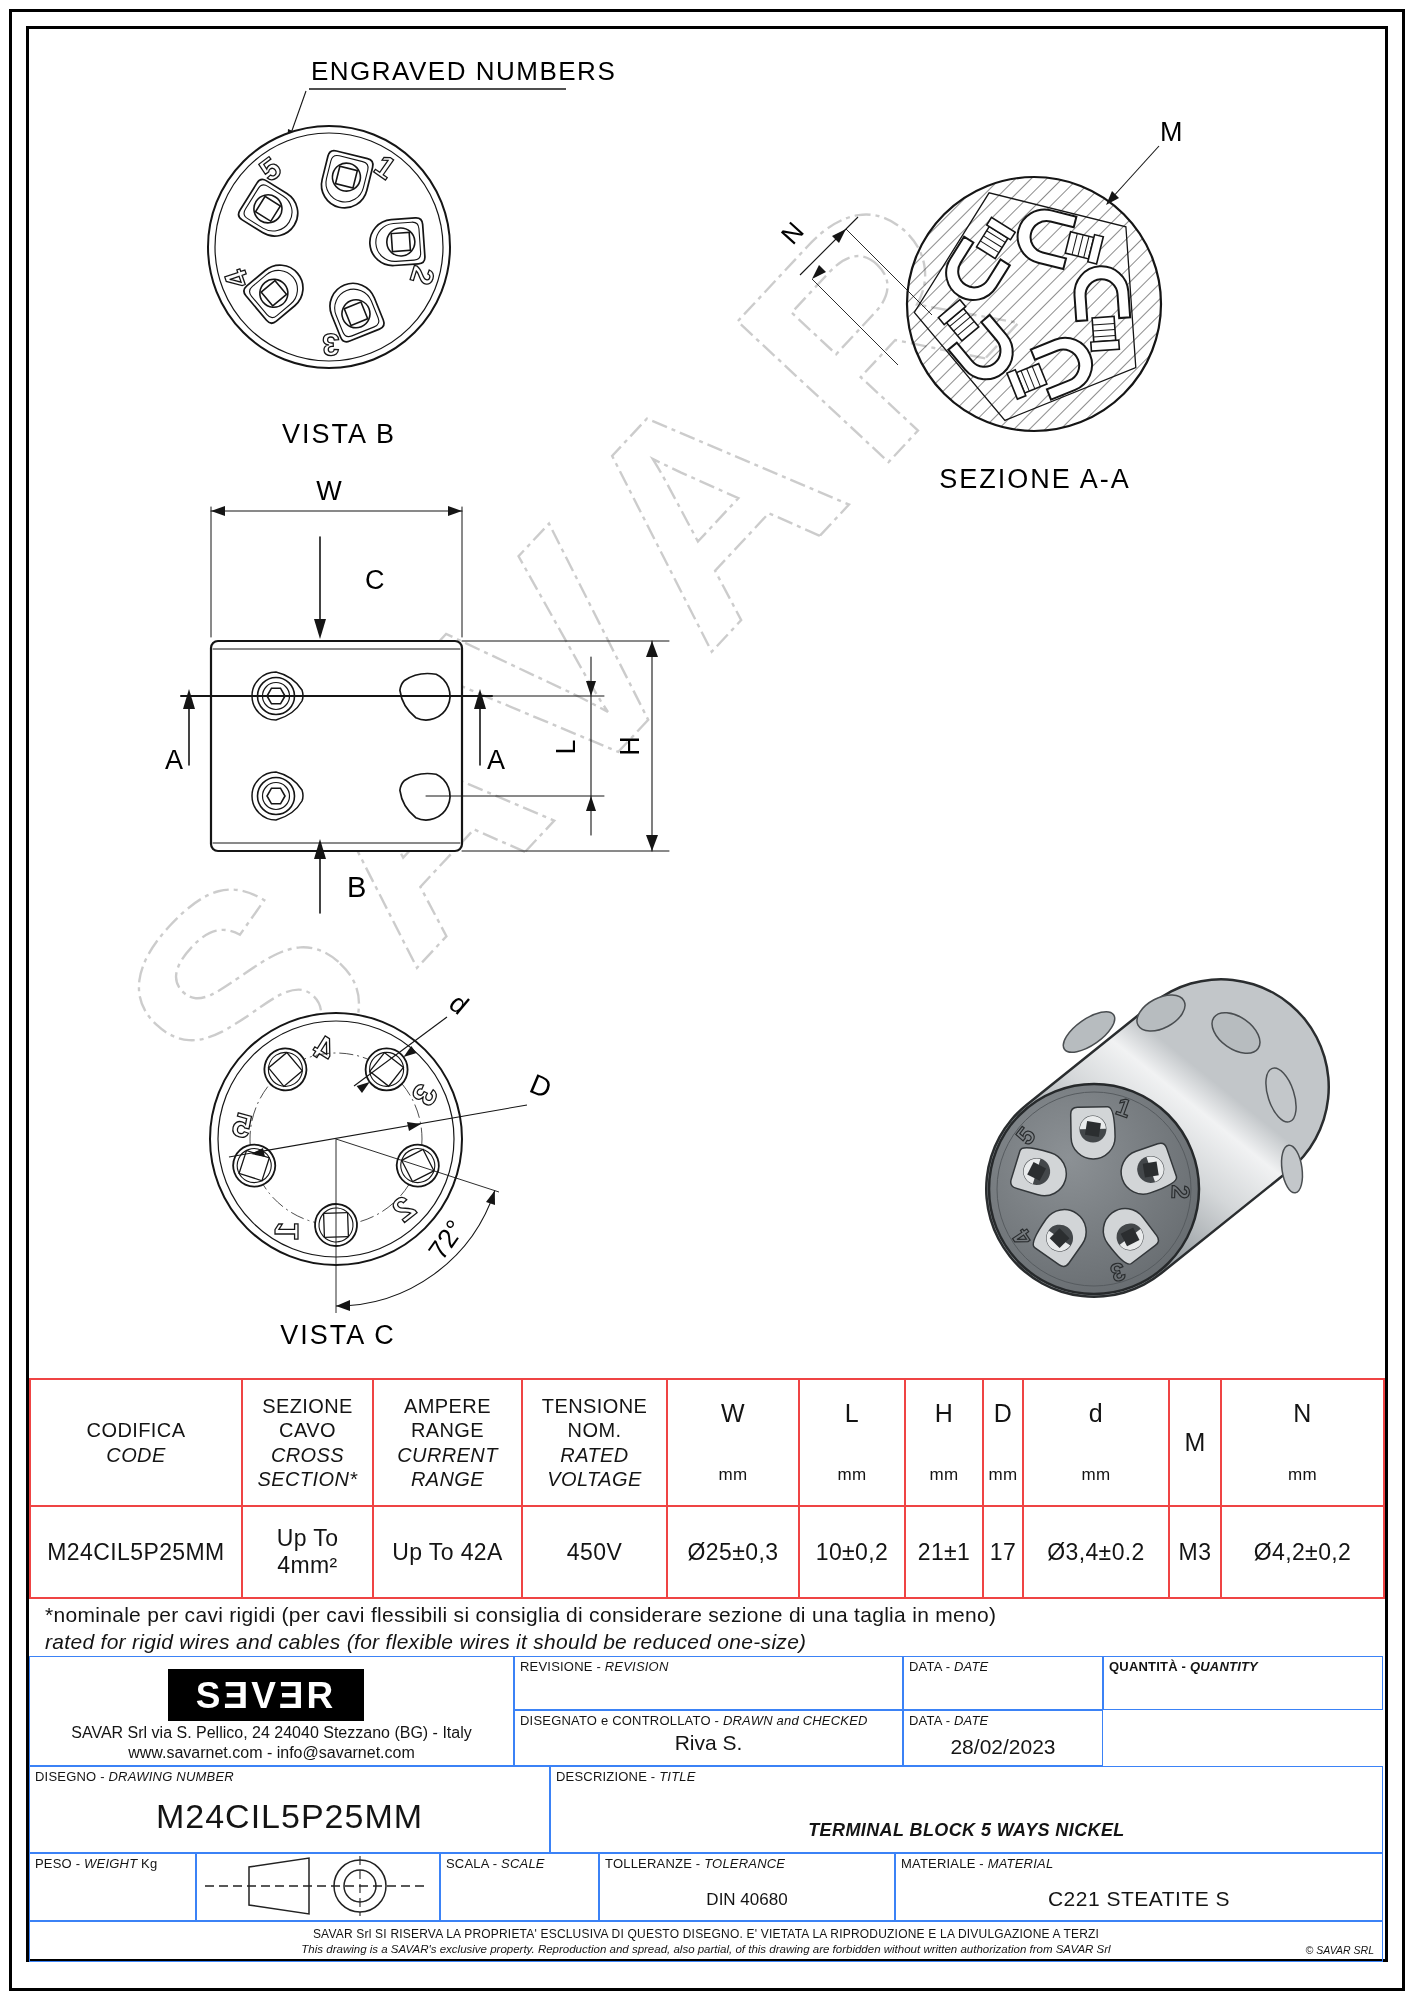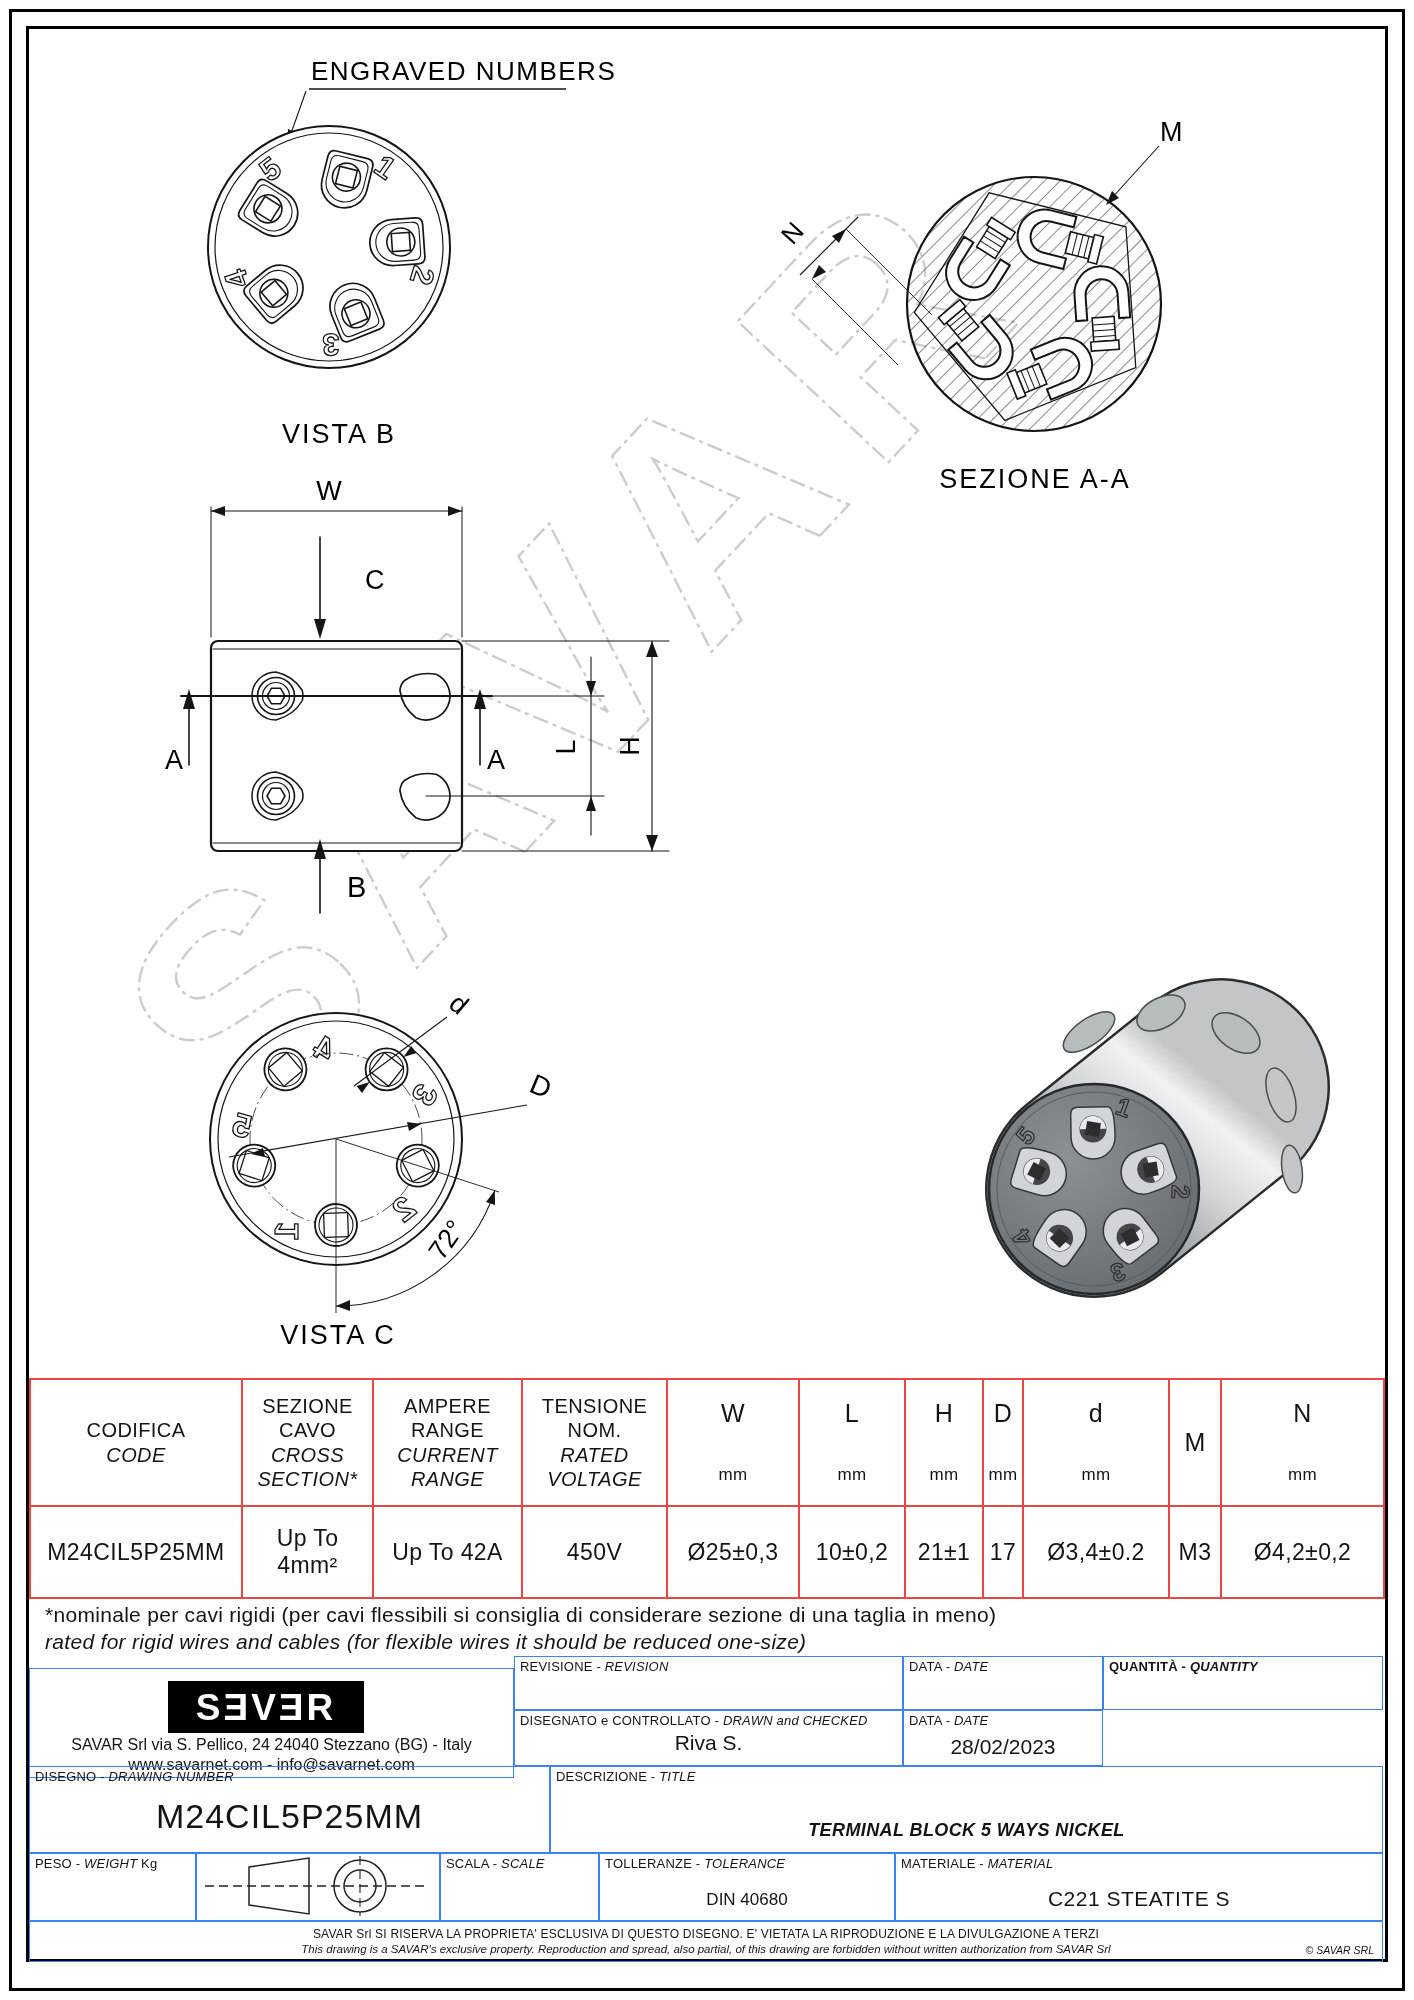--- a/index.html
+++ b/index.html
@@ -332,21 +332,21 @@
 </tbody>
   </table>
 
 <div class="notes">
   <div>*nominale per cavi rigidi (per cavi flessibili si consiglia di considerare sezione di una taglia in meno)</div>
   <div class="it">rated for rigid wires and cables (for flexible wires it should be reduced one-size)</div>
 </div>
 
 <div class="tb">
 
-  <div class="cell" style="left:0;top:12px;width:485px;height:110px;padding-left:8px;">
+  <div class="cell" style="left:0;top:0;width:485px;height:110px;padding-left:8px;">
     <div class="logo-wrap">
       <span class="logo-txt">SƎVƎR</span>
     </div>
     <div class="addr">
       <div>SAVAR Srl via S. Pellico, 24  24040 Stezzano (BG) - Italy</div>
       <div>www.savarnet.com  -  info@savarnet.com</div>
     </div>
   </div>
 
   <div class="cell" style="left:485px;top:0;width:389px;height:54px;">

